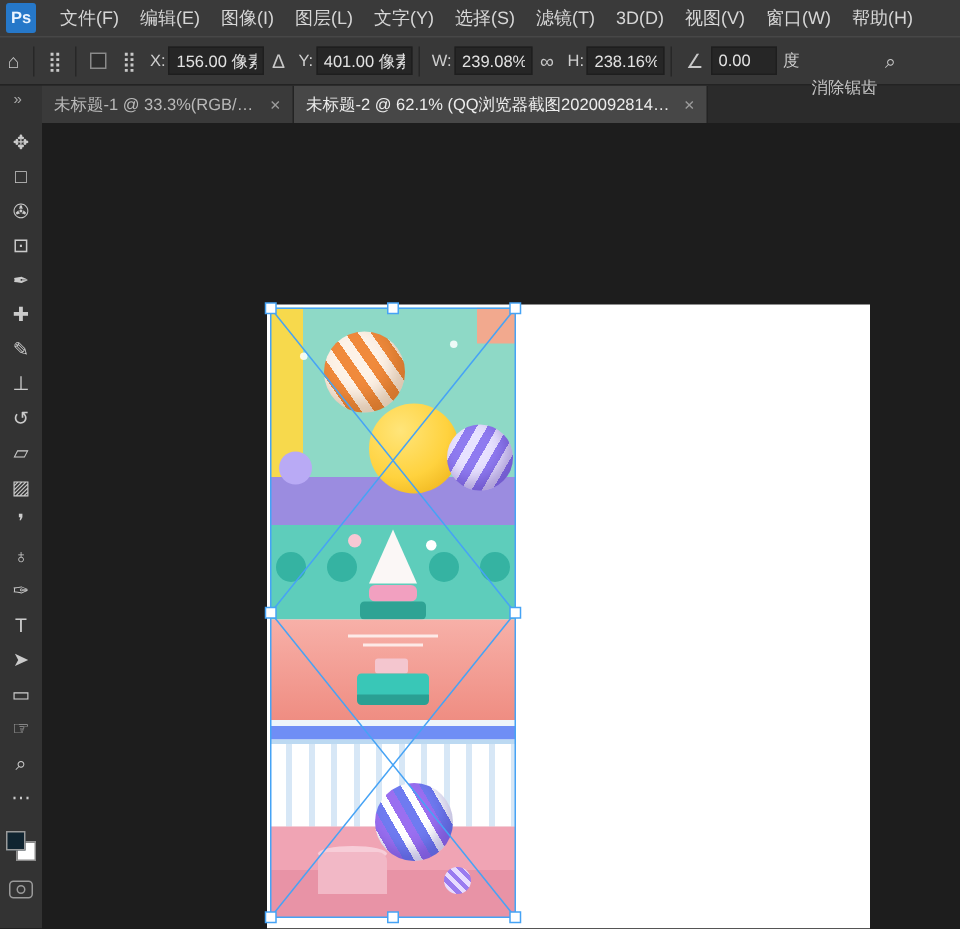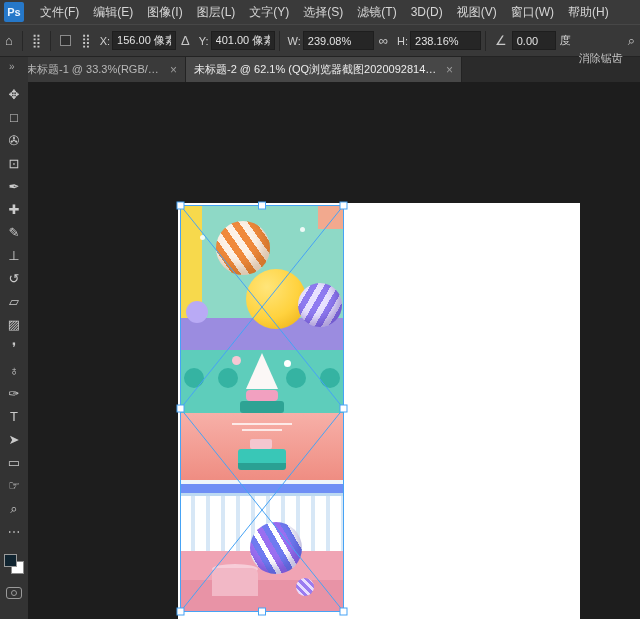--- a/index.html
+++ b/index.html
@@ -16,26 +16,26 @@
 
   
   .options-bar { position:absolute; left:0; top:24px; width:640px; height:33px;
     background:#383838; border-top:1px solid #474747; border-bottom:1px solid #232323;
     display:flex; align-items:center; color:#c5c5c5; font-size:11px; z-index:6; }
   .opt-icon { color:#c8c8c8; margin:0 5px; font-size:13px; line-height:1; }
   .opt-divider { width:1px; height:20px; background:#272727; margin:0 4px; }
   .opt-label { margin:0 2px 0 4px; color:#cfcfcf; }
   .opt-input { background:#262626; border:1px solid #1e1e1e; color:#e2e2e2; font-size:11px;
     height:19px; padding:0 4px; font-family:"Liberation Sans", sans-serif; }
-  .w64 { width:64px; } .w52 { width:71px; } .w44 { width:44px; }
+  .w64 { width:64px; } .w52 { width:52px; } .w44 { width:44px; }
   .opt-check { width:11px; height:11px; border:1px solid #8a8a8a; background:#2e2e2e; margin:0 5px; }
   .antialias { margin-left:6px; white-space:nowrap; color:#c5c5c5;margin-top:36px; }
 
   
-  .tab-bar { position:absolute; left:18px; top:57px; right:0; height:25px;
+  .tab-bar { position:absolute; left:28px; top:57px; right:0; height:25px;
     background:#2b2b2b; display:flex; align-items:stretch; z-index:5; }
   .tab { height:25px; display:flex; align-items:center; padding:0 8px; font-size:11px;
     white-space:nowrap; overflow:hidden; border-right:1px solid #232323; }
   .tab.inactive { background:#3a3a3a; color:#b9b9b9; width:168px; }
   .tab.active { background:#474747; color:#ececec; width:276px; }
   .tab-label { overflow:hidden; text-overflow:ellipsis; white-space:nowrap; }
   .tab-close { margin-left:7px; color:#9c9c9c; font-size:12px; flex:0 0 auto; }
 
   
   .toolbar { position:absolute; left:0; top:57px; width:28px; bottom:0;

